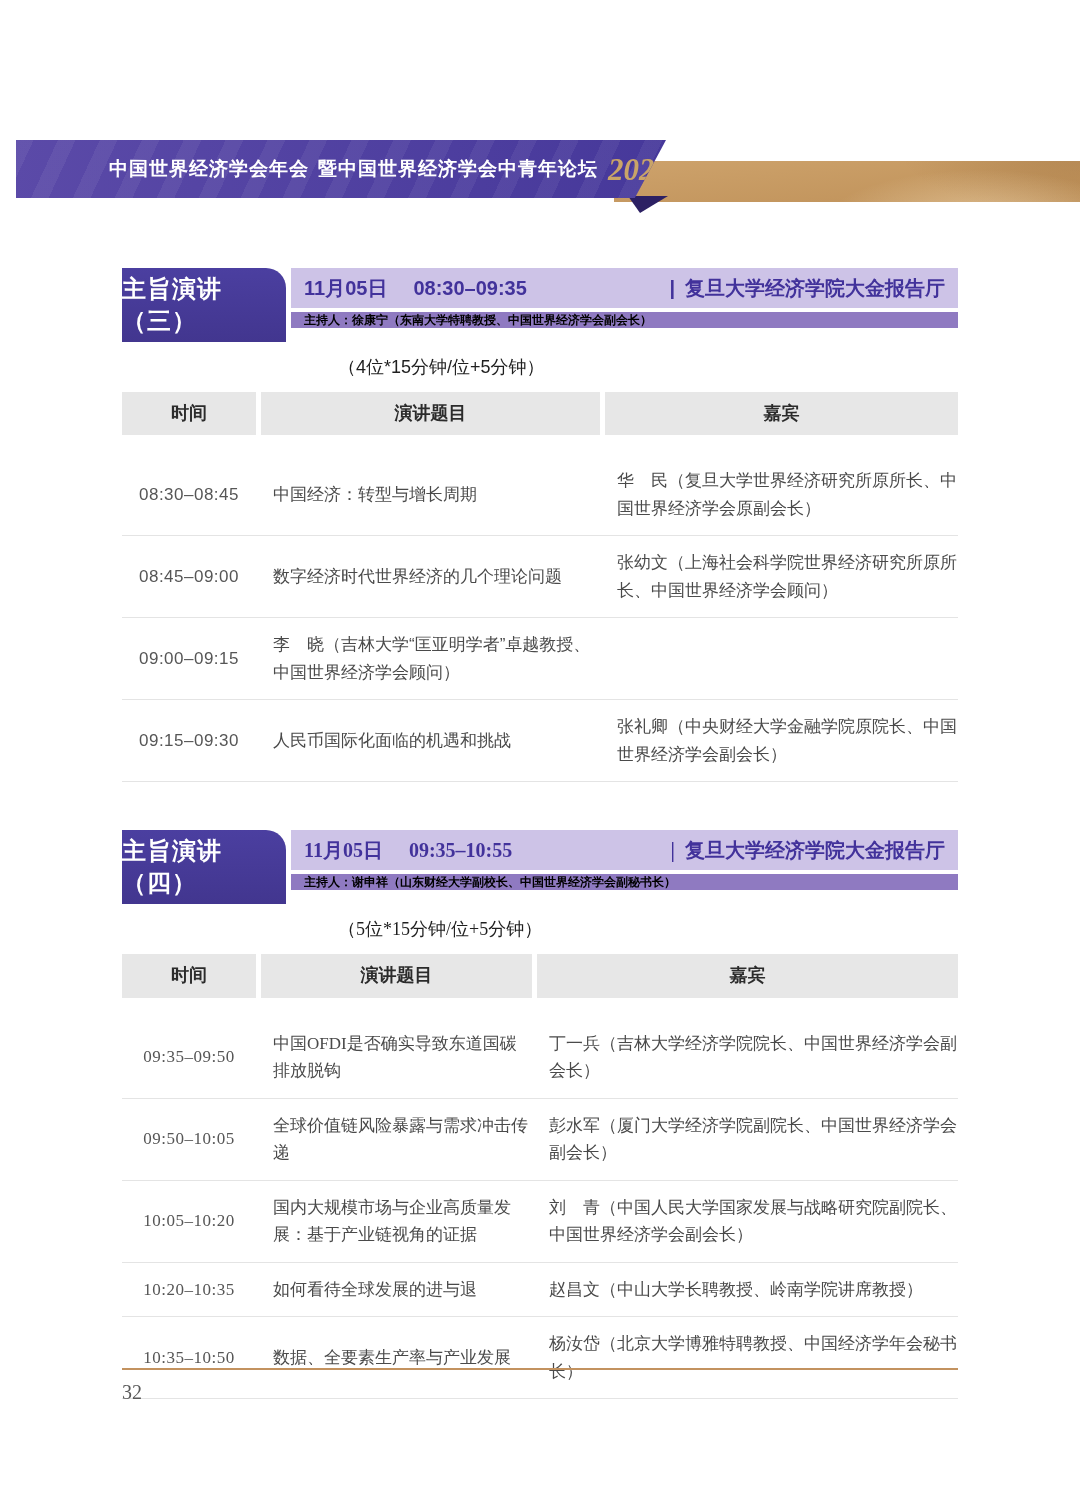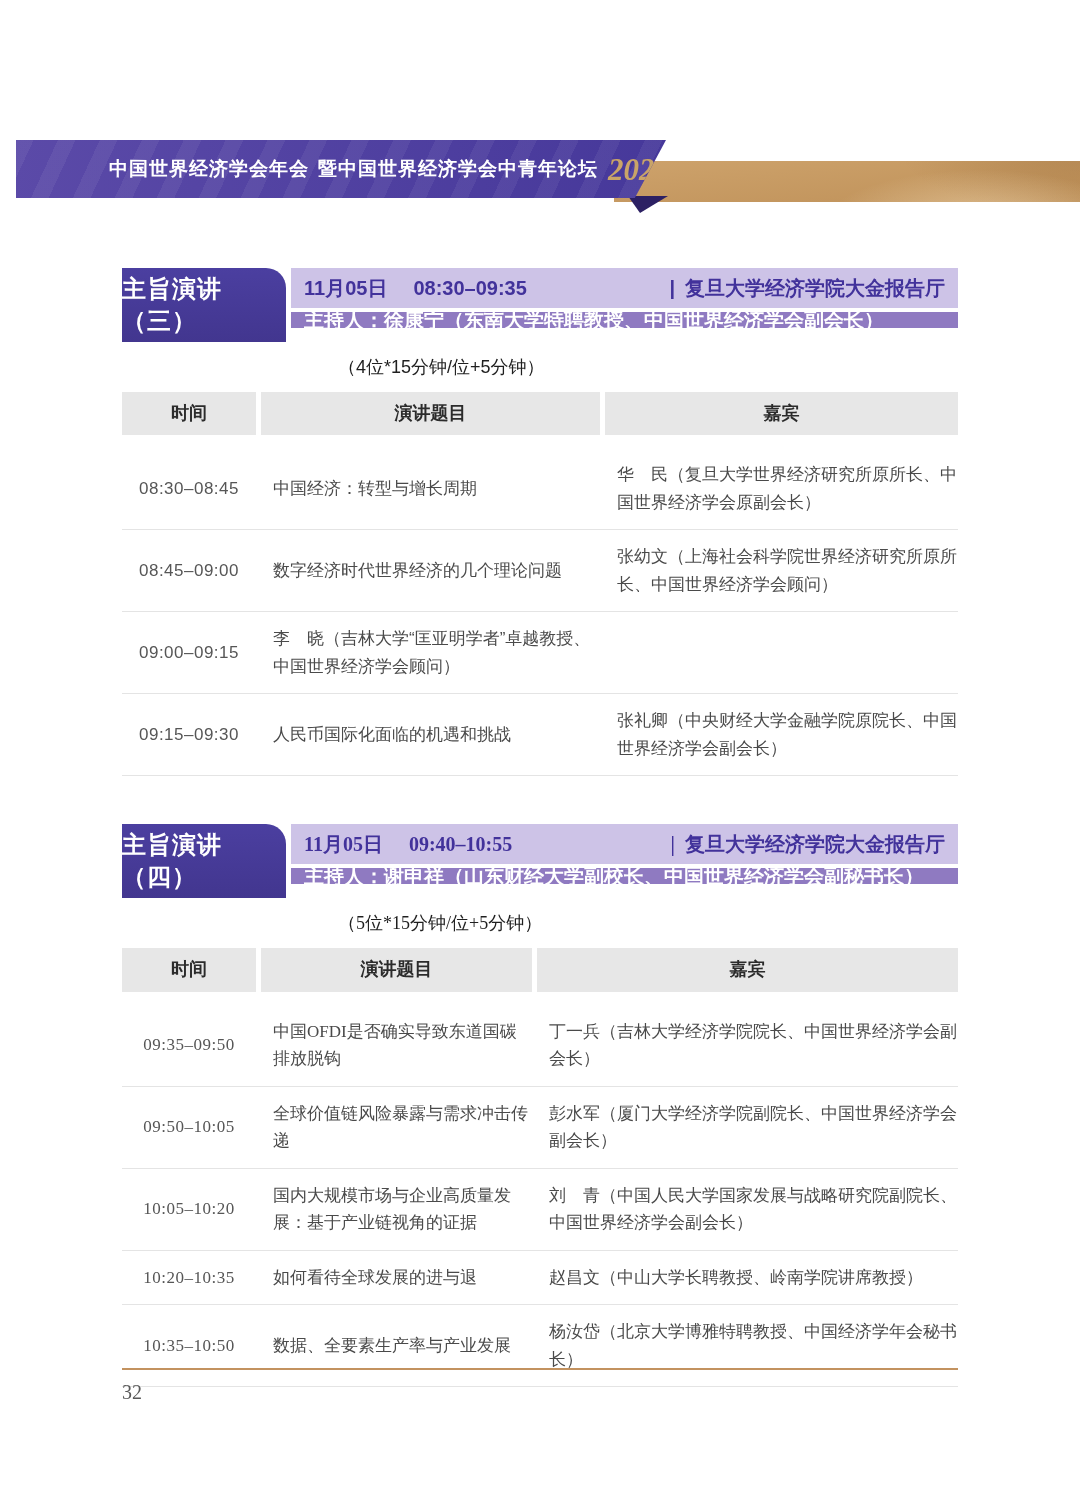--- a/index.html
+++ b/index.html
@@ -69,36 +69,36 @@
   }
   .sec-date-left { display:flex; align-items:baseline; }
   .sec-time { margin-left:26px; }
   .sec-venue { display:flex; align-items:baseline; }
   .venue-pipe { margin-right:10px; font-weight:bold; }
   .sec-modbar {
     height:16px;
     background:#8f7ac1;
     display:flex; align-items:center;
     padding:0 13px;
-    color:#ffffff; font-size:20px; font-weight:bold;
+    color:#000000; font-size:12px; font-weight:bold;
   }
   .sec-note {
     margin:13px 0 13px 216px;
     font-size:18px; color:#1f1f1f;
   }
 
   
   .tbl { width:100%; }
   .trow {
     display:grid; column-gap:5px;
     align-items:center;
   }
   .t1 .trow { grid-template-columns:134px 339px 353px; }
   .t2 .trow { grid-template-columns:134px 271px 421px; }
-  .thead { margin-bottom:13px; }
+  .thead { margin-bottom:19px; }
   .thead .tcell {
     background:#e7e7e7;
     color:#2b2b2b; font-weight:bold; font-size:18px;
     text-align:center;
     padding:7px 0;
   }
   .tbody .trow { border-bottom:1px solid #e4e4e4; padding:13px 0; }
   .tcell { line-height:1.62; font-size:17px; }
   .c-time { text-align:center; color:#565656; letter-spacing:.5px; }
   .c-title { padding-left:12px; color:#4a4a4a; }
@@ -186,21 +186,21 @@
     </div>
   </div>
 
   <div class="section">
     <div class="sec-head">
       <div class="sec-label">主旨演讲（四）</div>
       <div class="sec-right">
         <div class="sec-datebar">
           <span class="sec-date-left">
             <span>11月05日</span>
-            <span class="sec-time">09:40–10:55</span>
+            <span class="sec-time">09:35–10:55</span>
           </span>
           <span class="sec-venue">
             <span class="venue-pipe">|</span>
             <span>复旦大学经济学院大金报告厅</span>
           </span>
         </div>
         <div class="sec-modbar">主持人：谢申祥（山东财经大学副校长、中国世界经济学会副秘书长）</div>
       </div>
     </div>
     <div class="sec-note">（5位*15分钟/位+5分钟）</div>

